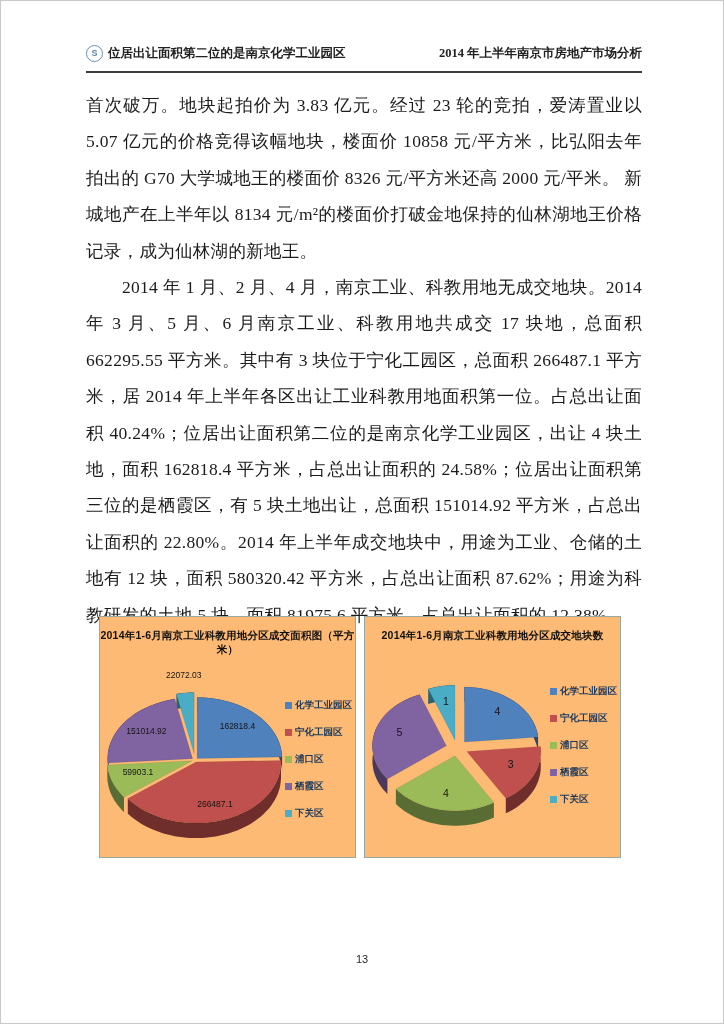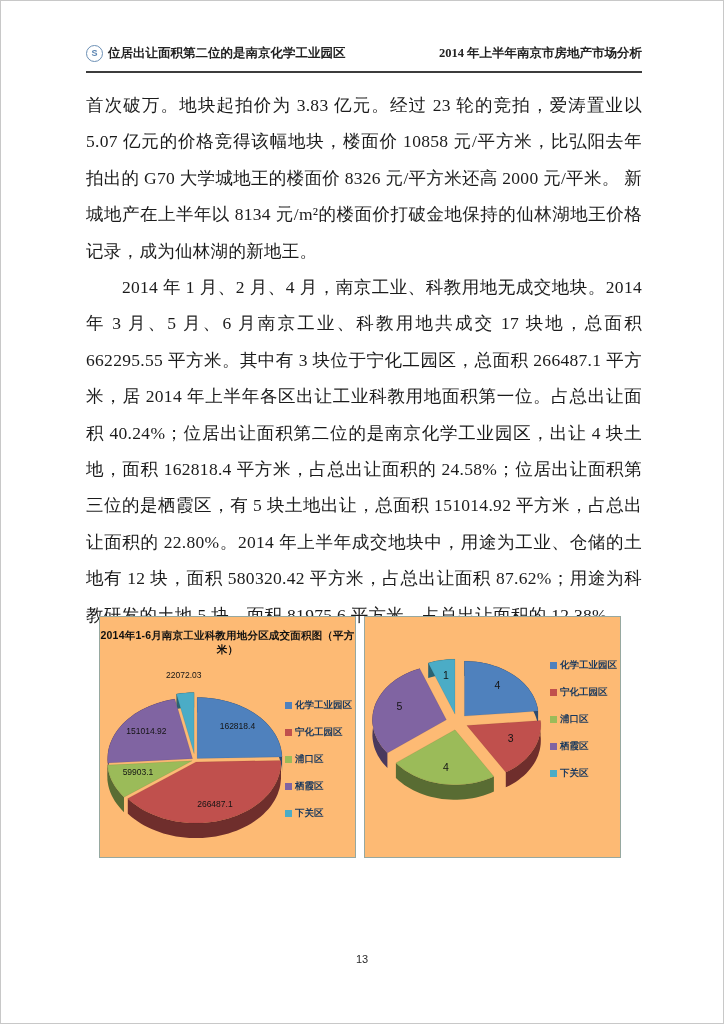--- a/index.html
+++ b/index.html
@@ -118,20 +118,21 @@
             </div>
             <div class="legend-item">
               <span class="swatch" style="background: rgb(75, 172, 198);"></span>
               <span>下关区</span>
             </div>
           </div>
       </div>
     </div>
 
     <div class="chart-panel">
+      <div class="chart-title">2014年1-6月南京工业科教用地分区成交地块数</div>
       <div class="chart-body">
         <svg class="pie" id="pie1" viewBox="0 0 183 203">
             <path d="M99.4,44.1L103.3,44.2L107.1,44.4L111.0,44.8L114.8,45.3L118.6,46.0L122.3,46.8L125.9,47.8L129.5,48.9L133.0,50.1L136.4,51.5L139.7,53.0L142.9,54.7L146.0,56.4L148.9,58.3L151.7,60.3L154.4,62.3L156.9,64.5L159.3,66.8L161.5,69.2L163.5,71.6L165.3,74.2L167.0,76.8L168.5,79.4L169.8,82.2L170.9,84.9L171.8,87.7L172.5,90.5L173.0,93.4L173.1,94.1L173.1,109.1L173.0,108.4L172.5,105.5L171.8,102.7L170.9,99.9L169.8,97.2L168.5,94.4L167.0,91.8L165.3,89.2L163.5,86.6L161.5,84.2L159.3,81.8L156.9,79.5L154.4,77.3L151.7,75.3L148.9,73.3L146.0,71.4L142.9,69.7L139.7,68.0L136.4,66.5L133.0,65.1L129.5,63.9L125.9,62.8L122.3,61.8L118.6,61.0L114.8,60.3L111.0,59.8L107.1,59.4L103.3,59.2L99.4,59.1Z" fill="rgb(45,74,109)"></path>
             <path d="M175.5,103.5L175.8,106.3L175.8,109.2L175.7,112.1L175.3,115.0L174.8,117.8L174.0,120.6L173.1,123.4L171.9,126.2L170.6,128.9L169.1,131.5L167.4,134.1L165.5,136.6L163.4,139.1L161.2,141.4L158.8,143.7L156.2,145.8L153.5,147.9L150.7,149.9L147.7,151.7L144.6,153.4L141.4,155.0L140.8,155.3L140.8,170.3L141.4,170.0L144.6,168.4L147.7,166.7L150.7,164.9L153.5,162.9L156.2,160.8L158.8,158.7L161.2,156.4L163.4,154.1L165.5,151.6L167.4,149.1L169.1,146.5L170.6,143.9L171.9,141.2L173.1,138.4L174.0,135.6L174.8,132.8L175.3,130.0L175.7,127.1L175.8,124.2L175.8,121.3L175.5,118.5Z" fill="rgb(111,46,44)"></path>
             <path d="M128.9,159.5L125.6,161.0L122.1,162.3L118.6,163.5L115.0,164.5L111.3,165.4L107.6,166.2L103.8,166.8L100.0,167.3L96.1,167.6L92.3,167.8L88.4,167.8L84.5,167.6L80.7,167.3L76.8,166.9L73.0,166.3L69.3,165.6L65.6,164.7L62.0,163.7L58.4,162.5L55.0,161.2L51.6,159.8L48.3,158.3L45.2,156.6L42.2,154.8L39.3,152.9L36.5,150.8L33.9,148.7L31.5,146.5L30.9,145.9L30.9,160.9L31.5,161.5L33.9,163.7L36.5,165.8L39.3,167.9L42.2,169.8L45.2,171.6L48.3,173.3L51.6,174.8L55.0,176.2L58.4,177.5L62.0,178.7L65.6,179.7L69.3,180.6L73.0,181.3L76.8,181.9L80.7,182.3L84.5,182.6L88.4,182.8L92.3,182.8L96.1,182.6L100.0,182.3L103.8,181.8L107.6,181.2L111.3,180.4L115.0,179.5L118.6,178.5L122.1,177.3L125.6,176.0L128.9,174.5Z" fill="rgb(89,108,51)"></path>
             <path d="M22.4,136.0L20.1,133.6L18.0,131.2L16.1,128.7L14.4,126.1L12.8,123.5L11.5,120.8L10.3,118.0L9.3,115.3L8.6,112.4L8.0,109.6L7.6,106.7L7.4,103.8L7.5,101.0L7.7,98.1L8.1,95.2L8.8,92.4L9.6,89.6L10.6,86.8L11.9,84.1L13.3,81.4L14.9,78.8L16.7,76.2L18.6,73.7L20.8,71.3L23.1,69.0L25.5,66.8L28.1,64.7L30.9,62.6L33.8,60.7L36.8,58.9L40.0,57.3L43.2,55.7L46.6,54.3L50.1,53.0L53.6,51.9L54.7,51.5L54.7,66.5L53.6,66.9L50.1,68.0L46.6,69.3L43.2,70.7L40.0,72.3L36.8,73.9L33.8,75.7L30.9,77.6L28.1,79.7L25.5,81.8L23.1,84.0L20.8,86.3L18.6,88.7L16.7,91.2L14.9,93.8L13.3,96.4L11.9,99.1L10.6,101.8L9.6,104.6L8.8,107.4L8.1,110.2L7.7,113.1L7.5,116.0L7.4,118.8L7.6,121.7L8.0,124.6L8.6,127.4L9.3,130.3L10.3,133.0L11.5,135.8L12.8,138.5L14.4,141.1L16.1,143.7L18.0,146.2L20.1,148.6L22.4,151.0Z" fill="rgb(74,57,93)"></path>
             <path d="M63.2,45.9L66.9,45.0L70.6,44.1L74.4,43.5L78.2,42.9L82.0,42.5L85.9,42.3L89.8,42.2L90.0,42.2L90.0,57.2L89.8,57.2L85.9,57.3L82.0,57.5L78.2,57.9L74.4,58.5L70.6,59.1L66.9,60.0L63.2,60.9Z" fill="rgb(43,99,114)"></path>
             <path d="M99.4,99.1L99.4,44.1L103.3,44.2L107.1,44.4L111.0,44.8L114.8,45.3L118.6,46.0L122.3,46.8L125.9,47.8L129.5,48.9L133.0,50.1L136.4,51.5L139.7,53.0L142.9,54.7L146.0,56.4L148.9,58.3L151.7,60.3L154.4,62.3L156.9,64.5L159.3,66.8L161.5,69.2L163.5,71.6L165.3,74.2L167.0,76.8L168.5,79.4L169.8,82.2L170.9,84.9L171.8,87.7L172.5,90.5L173.0,93.4L173.1,94.1Z" fill="#4F81BD" stroke="rgba(0,0,0,0.18)" stroke-width="0.4"></path>
             <path d="M101.8,108.5L175.5,103.5L175.8,106.3L175.8,109.2L175.7,112.1L175.3,115.0L174.8,117.8L174.0,120.6L173.1,123.4L171.9,126.2L170.6,128.9L169.1,131.5L167.4,134.1L165.5,136.6L163.4,139.1L161.2,141.4L158.8,143.7L156.2,145.8L153.5,147.9L150.7,149.9L147.7,151.7L144.6,153.4L141.4,155.0L140.8,155.3Z" fill="#C0504D" stroke="rgba(0,0,0,0.18)" stroke-width="0.4"></path>
             <path d="M90.0,112.8L128.9,159.5L125.6,161.0L122.1,162.3L118.6,163.5L115.0,164.5L111.3,165.4L107.6,166.2L103.8,166.8L100.0,167.3L96.1,167.6L92.3,167.8L88.4,167.8L84.5,167.6L80.7,167.3L76.8,166.9L73.0,166.3L69.3,165.6L65.6,164.7L62.0,163.7L58.4,162.5L55.0,161.2L51.6,159.8L48.3,158.3L45.2,156.6L42.2,154.8L39.3,152.9L36.5,150.8L33.9,148.7L31.5,146.5L30.9,145.9Z" fill="#9BBB59" stroke="rgba(0,0,0,0.18)" stroke-width="0.4"></path>

